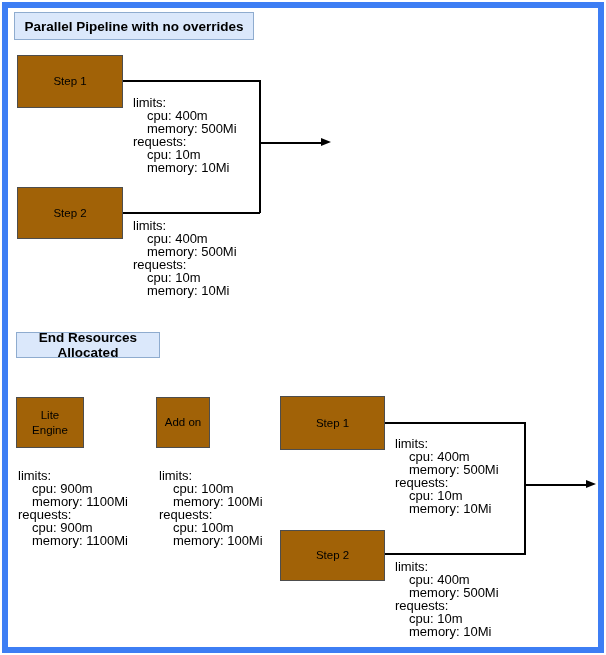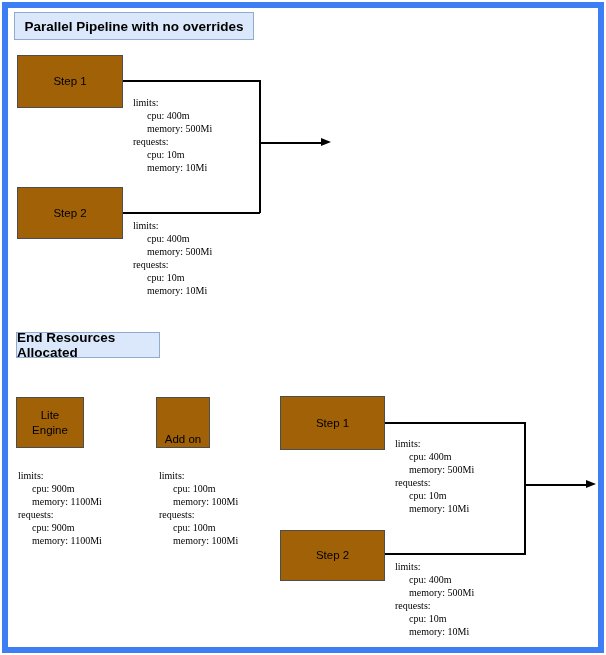--- a/index.html
+++ b/index.html
@@ -16,35 +16,35 @@
     border:6px solid #3d7ef4;
     pointer-events:none;
   }
   .banner{
     position:absolute;
     background:#dbe8fb;
     border:1px solid #8faccf;
     display:flex;align-items:center;justify-content:center;
     font-weight:bold;font-size:13.5px;
     box-sizing:border-box;
+    text-align:center;
   }
   .node{
     position:absolute;
     background:#a16207;
     border:1.5px solid #4d4d4d;
     display:flex;align-items:center;justify-content:center;
     font-size:11.5px;
     box-sizing:border-box;
   }
   .node-label{white-space:pre-line;text-align:center;line-height:15px;}
   .res{
     position:absolute;
-    font-size:10px;line-height:13px;
+    font-size:13px;line-height:13px;
     white-space:nowrap;
-    font-family:Liberation Serif, serif;
   }
   .res .ind{padding-left:14px;}
   .hline{position:absolute;height:1.5px;background:#000;}
   .vline{position:absolute;width:1.5px;background:#000;}
   .arrow-head{
     position:absolute;width:0;height:0;
     border-top:4.5px solid transparent;
     border-bottom:4.5px solid transparent;
     border-left:10px solid #000;
   }
@@ -92,21 +92,21 @@
 
   <div class="banner" style="left:16px;top:332px;width:144px;height:26px;">
     <span>End Resources Allocated</span>
   </div>
 
   <div class="node" style="left:16px;top:397px;width:68px;height:51px;">
     <span class="node-label">Lite
 Engine</span>
   </div>
 
-  <div class="node" style="left:156px;top:397px;width:54px;height:51px;align-items:flex-end;">
+  <div class="node" style="left:156px;top:397px;width:54px;height:51px;">
     <span class="node-label">Add on</span>
   </div>
 
   <div class="node" style="left:280px;top:396px;width:105px;height:54px;">
     <span class="node-label">Step 1</span>
   </div>
 
   <div class="node" style="left:280px;top:530px;width:105px;height:51px;">
     <span class="node-label">Step 2</span>
   </div>

